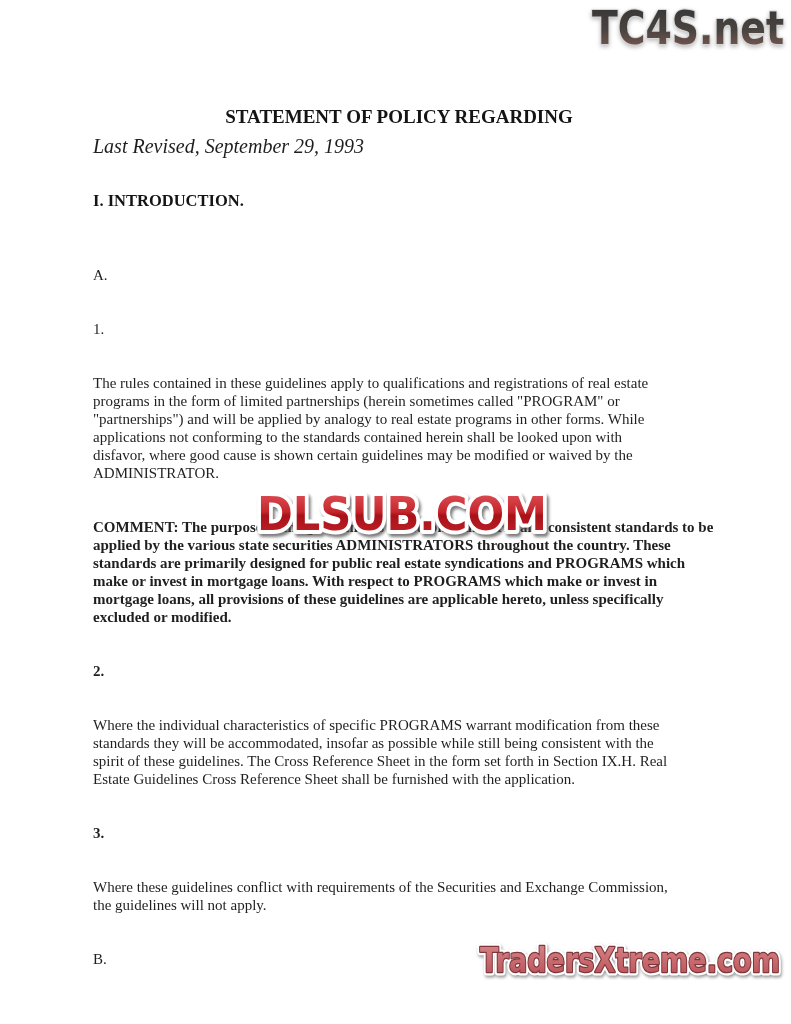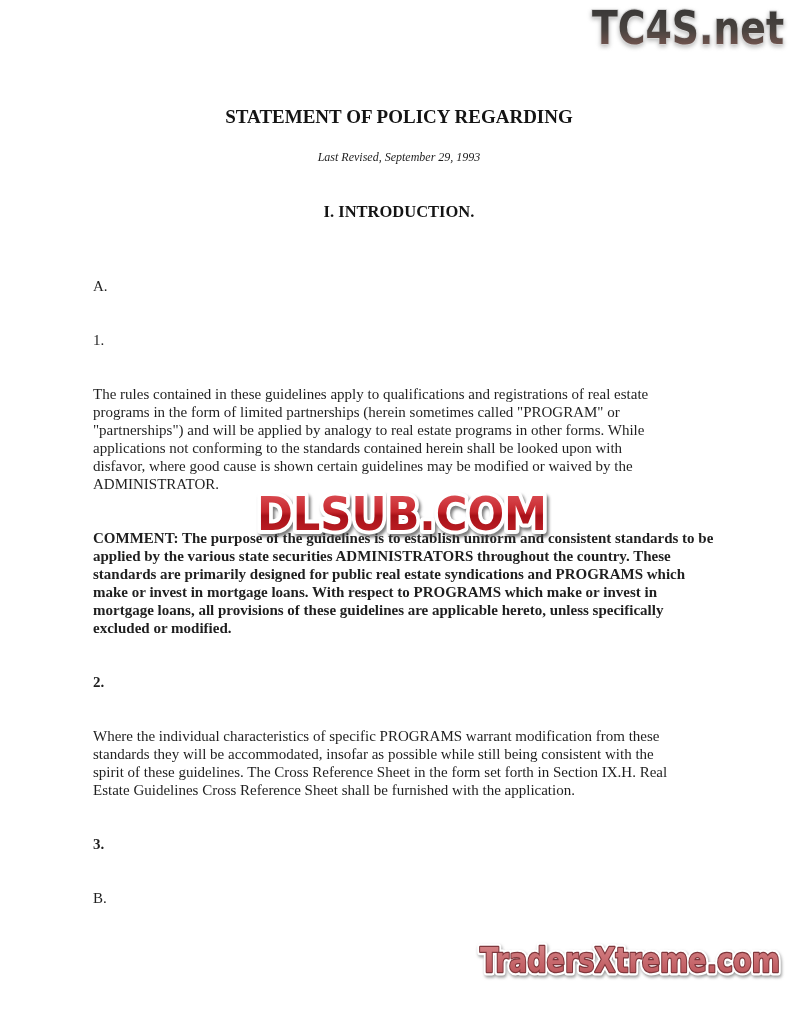--- a/index.html
+++ b/index.html
@@ -1,23 +1,23 @@
 <!DOCTYPE html>
 <html><head>
 <meta charset="utf-8">
 <style>
   html,body{margin:0;padding:0;background:#ffffff;}
   .page{position:relative;width:791px;height:988px;background:#ffffff;overflow:hidden;
         font-family:"Liberation Serif",serif;color:#1e1e1e;}
   .content{position:absolute;left:93px;top:0;width:612px;}
   .doc-title{margin:106px 0 4px;text-align:center;font-size:19px;line-height:21px;
              font-weight:bold;color:#141414;}
-  .doc-subtitle{margin:20px 0 0;text-align:center;font-size:12px;line-height:20px;
+  .doc-subtitle{margin:9px 0 0;text-align:left;font-size:20px;line-height:20px;
                 font-style:italic;color:#1e1e1e;}
-  .section-heading{margin:36px 0 0;text-align:center;font-size:16.5px;line-height:18px;
+  .section-heading{margin:36px 0 0;text-align:left;font-size:16.5px;line-height:18px;
                    font-weight:bold;color:#141414;}
   .doc-body{margin-top:20px;font-size:15px;line-height:18px;white-space:pre;color:#1f1f1f;}
   .doc-body p{margin:0;}
   .it{font-style:italic;}
   .mt16{margin-top:16px;font-weight:bold;}
   .mt22{margin-top:22px;}
   .toplogo{position:absolute;top:1px;right:3px;overflow:visible;}
   .dlsub{position:absolute;left:251px;top:483px;overflow:visible;
          filter:drop-shadow(2px 3px 1.5px rgba(70,70,70,0.70));}
   .bottomlogo{position:absolute;right:3px;bottom:5px;overflow:visible;}
@@ -62,20 +62,22 @@
 standards are primarily designed for public real estate syndications and PROGRAMS which
 make or invest in mortgage loans. With respect to PROGRAMS which make or invest in
 mortgage loans, all provisions of these guidelines are applicable hereto, unless specifically
 excluded or modified.</p>
       <p class="mt16">2.</p>
       <p>Where the individual characteristics of specific PROGRAMS warrant modification from these
 standards they will be accommodated, insofar as possible while still being consistent with the
 spirit of these guidelines. The Cross Reference Sheet in the form set forth in Section IX.H. Real
 Estate Guidelines Cross Reference Sheet shall be furnished with the application.</p>
       <p class="mt16">3.</p>
+      <p>Where these guidelines conflict with requirements of the Securities and Exchange Commission,
+the guidelines will not apply.</p>
       <p class="mt22">B.</p>
       
       
       
     </div>
   </div>
 
   <svg class="dlsub" width="302" height="62">
     <defs>
       <linearGradient id="gRed" x1="0" y1="0" x2="0" y2="1">

